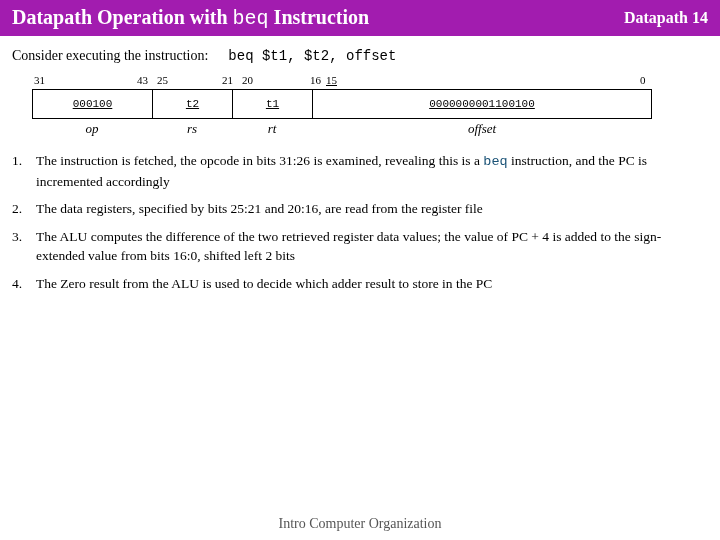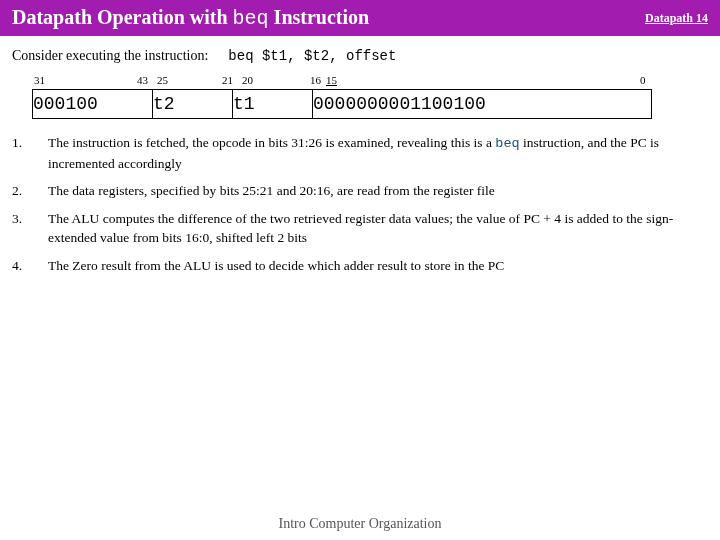--- a/index.html
+++ b/index.html
@@ -25,23 +25,22 @@
       flex: 1;
     }
     .header-title code {
       font-family: 'Courier New', monospace;
       font-size: 20px;
       font-weight: normal;
       background: transparent;
       color: #fff;
     }
     .header-subtitle {
-      font-size: 12px;
+      font-size: 16px;
       font-weight: bold;
-      text-decoration: underline;
     }
     .content {
       padding: 12px 12px;
     }
     .instruction-line {
       display: flex;
       align-items: center;
       margin-bottom: 10px;
       font-size: 14px;
     }
@@ -69,23 +68,24 @@
     .instruction-row {
       display: flex;
       border: 1px solid #000;
       width: 620px;
       height: 30px;
     }
     .instr-cell {
       border-right: 1px solid #000;
       display: flex;
       align-items: center;
-      justify-content: flex-start;
+      justify-content: center;
       font-family: 'Courier New', monospace;
-      font-size: 18px;
+      font-size: 11px;
+      text-decoration: underline;
     }
     .instr-cell:last-child {
       border-right: none;
     }
     .cell-op { width: 120px; }
     .cell-t2 { width: 80px; }
     .cell-t1 { width: 80px; }
     .cell-offset { flex: 1; }
     .field-labels {
       display: flex;
@@ -112,21 +112,20 @@
       margin-bottom: 8px;
       font-size: 13.5px;
       line-height: 1.45;
     }
     .list-num {
       min-width: 24px;
       font-size: 13.5px;
     }
     .list-text {
       flex: 1;
-      margin-left: 12px;
     }
     .list-text code {
       font-family: 'Courier New', monospace;
       font-size: 13.5px;
       color: #1a5276;
     }
     .footer {
       position: absolute;
       bottom: 8px;
       width: 100%;
@@ -175,20 +174,34 @@
         <span>t2</span>
       </div>
       <div class="instr-cell cell-t1">
         <span>t1</span>
       </div>
       <div class="instr-cell cell-offset">
         <span>0000000001100100</span>
       </div>
     </div>
 
+    <div class="field-labels">
+      <div class="field-label fl-op">
+        <span>op</span>
+      </div>
+      <div class="field-label fl-rs">
+        <span>rs</span>
+      </div>
+      <div class="field-label fl-rt">
+        <span>rt</span>
+      </div>
+      <div class="field-label fl-offset">
+        <span>offset</span>
+      </div>
+    </div>
   </div>
 
   <div class="list-section">
 
     <div class="list-item">
       <span class="list-num">1.</span>
       <span class="list-text">
         <span>The instruction is fetched, the opcode in bits 31:26 is examined, revealing this is a </span><code>beq</code><span> instruction, and the PC is incremented accordingly</span>
       </span>
     </div>

